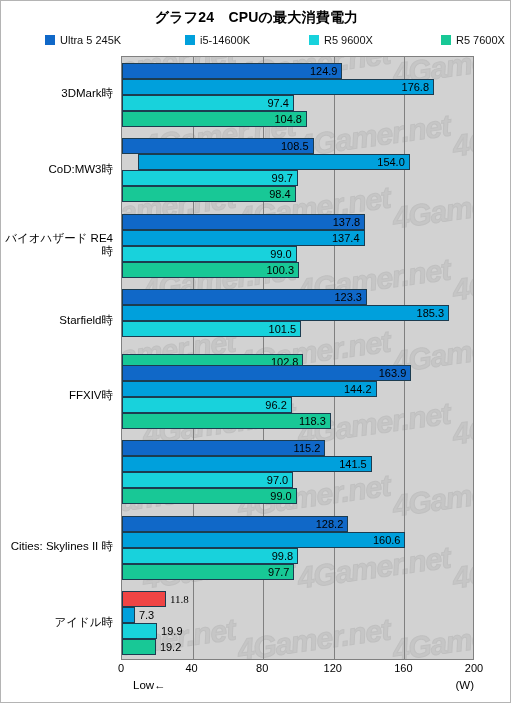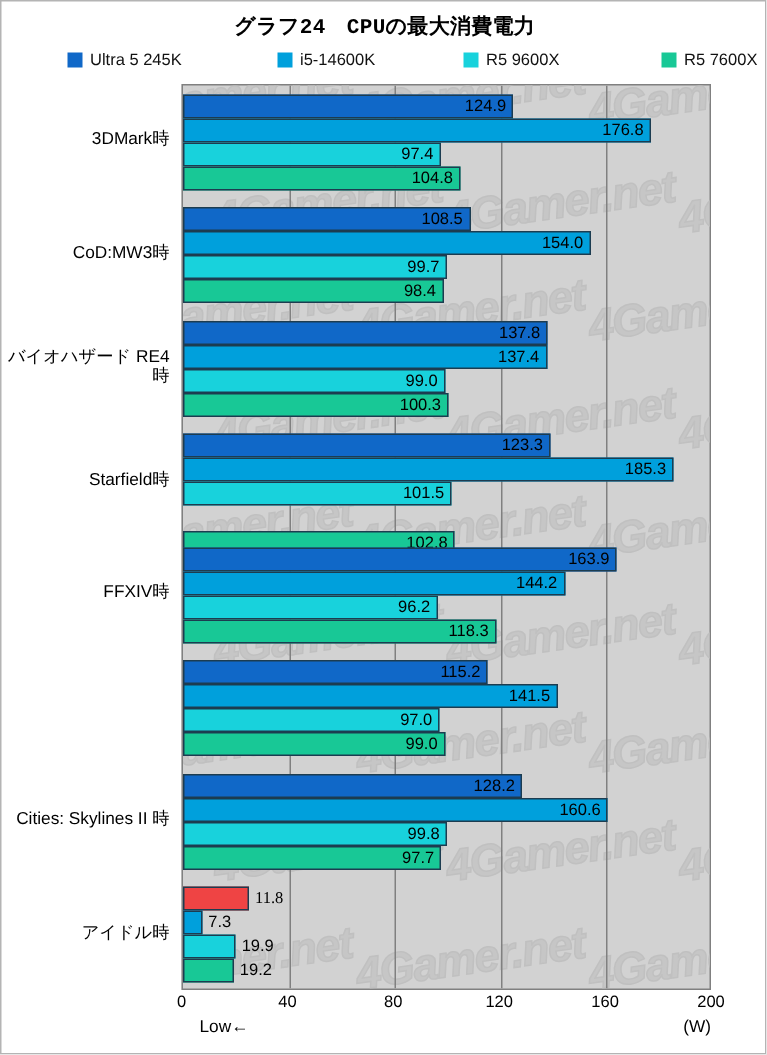--- a/index.html
+++ b/index.html
@@ -22,21 +22,20 @@
 
   
   #chart-title {
     position: absolute;
     top: 8px; left: 0; width: 511px;
     text-align: center;
     font-size: 14px;
     font-weight: bold;
     letter-spacing: 0.2px;
     color: #000000;
-    font-family: Liberation Mono, monospace;
   }
 
   
   #legend {
     position: absolute;
     top: 33px; left: 44px;
     width: 440px;
     height: 16px;
   }
   .legend-item {
@@ -248,21 +247,21 @@
               <span class="bar-value">104.8</span>
             </div>
           </div>
         </div>
         <div class="group" style="top: 75.5px; height: 75.5px;">
           <div class="bar-row" style="top: 5.75px;">
             <div class="bar" title="Ultra 5 245K: 108.5" style="width: 191.502px; background: rgb(16, 104, 200);">
               <span class="bar-value">108.5</span>
             </div>
           </div>
-          <div class="bar-row" style="top: 21.75px;">
+          <div class="bar-row" style="top: 21.75px; padding-left: 16px;">
             <div class="bar" title="i5-14600K: 154" style="width: 271.81px; background: rgb(0, 160, 220);">
               <span class="bar-value">154.0</span>
             </div>
           </div>
           <div class="bar-row" style="top: 37.75px;">
             <div class="bar" title="R5 9600X: 99.7" style="width: 175.97px; background: rgb(24, 210, 220);">
               <span class="bar-value">99.7</span>
             </div>
           </div>
           <div class="bar-row" style="top: 53.75px;">

